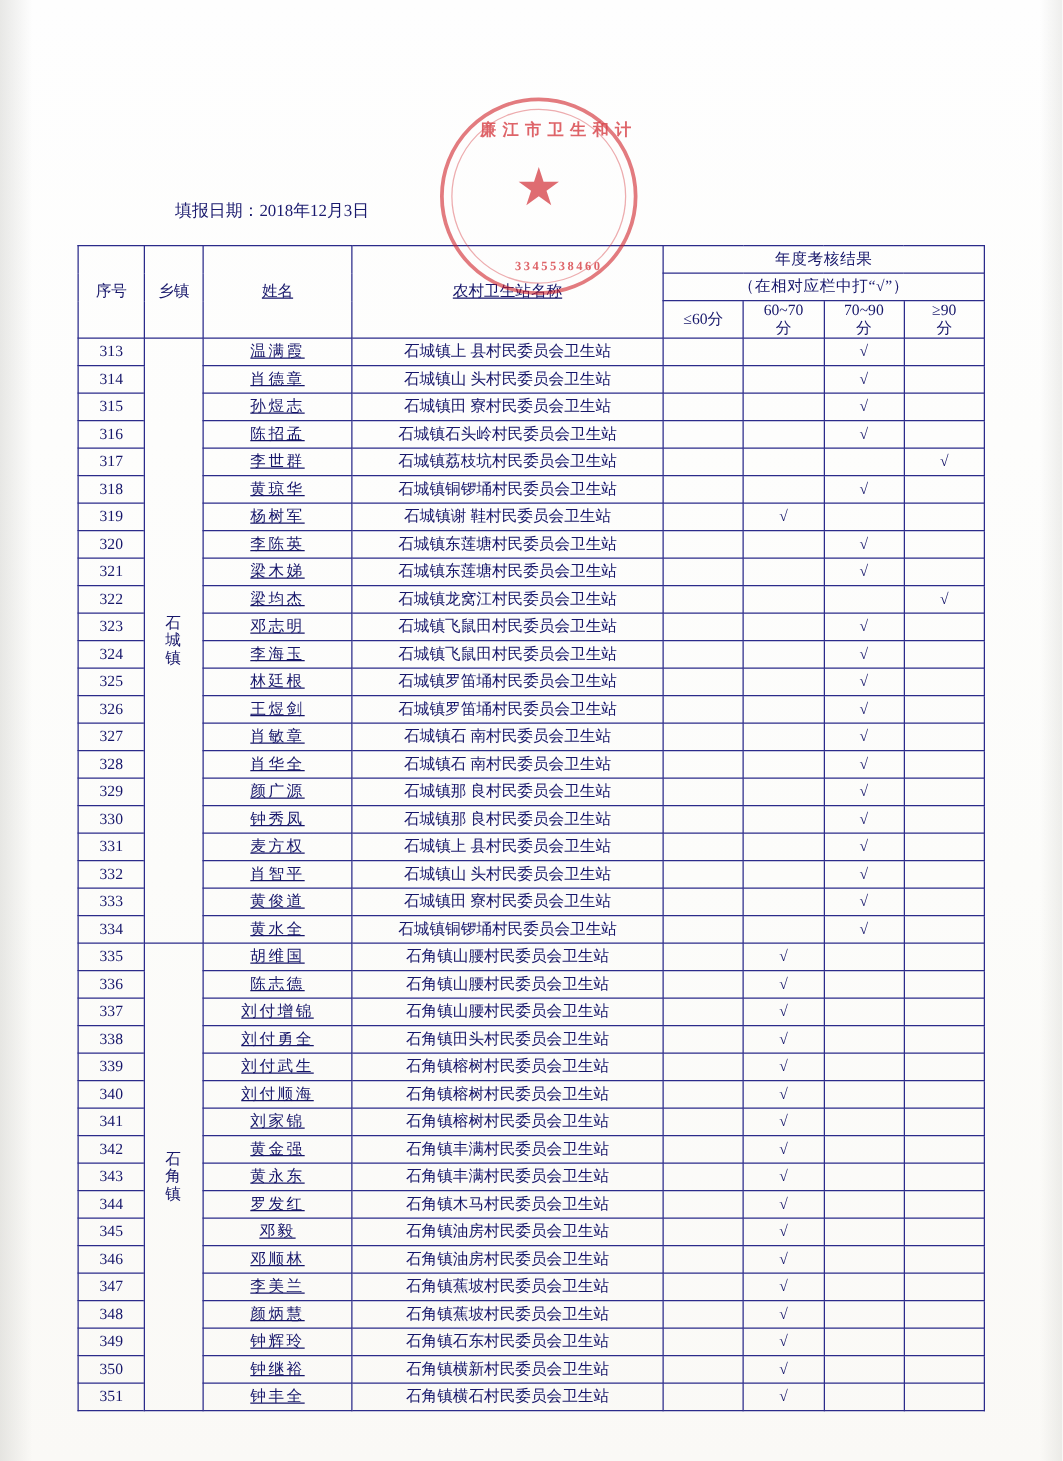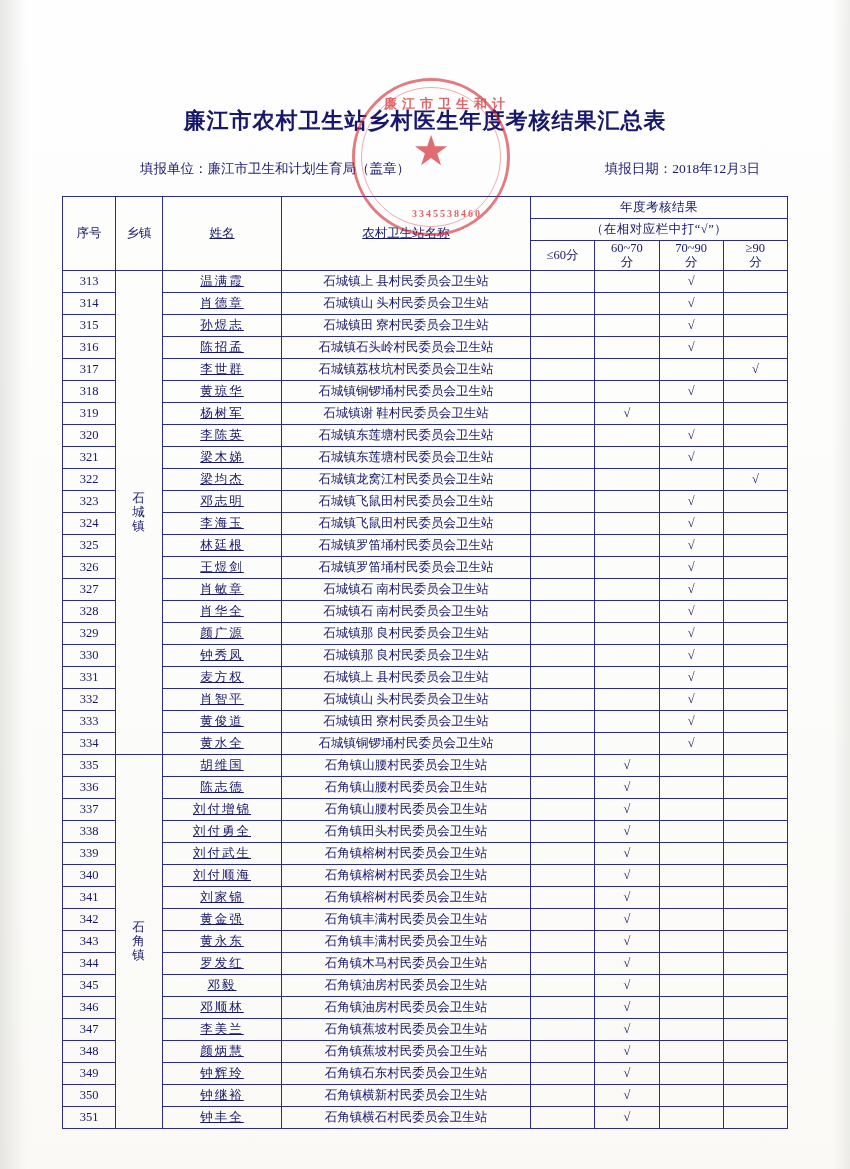--- a/index.html
+++ b/index.html
@@ -182,24 +182,22 @@
     color: #16166a;
     letter-spacing: 1px;
     z-index: 4;
   }
 </style>
 </head>
 <body>
 
 <div class="page">
 
-  <div class="doc-title">廉江市农村卫生站乡村医生年度考核结果汇总表</div>
 
   <div class="meta-row">
-    <div class="meta-left">填报单位：廉江市卫生和计划生育局（盖章）</div>
     <div class="meta-right">填报日期：2018年12月3日</div>
   </div>
 
   <div class="seal">
     <div class="seal-inner"></div>
     <div class="seal-top-text">廉江市卫生和计</div>
     <div class="star">★</div>
     <div class="seal-bottom-text">3345538460</div>
   </div>
 

